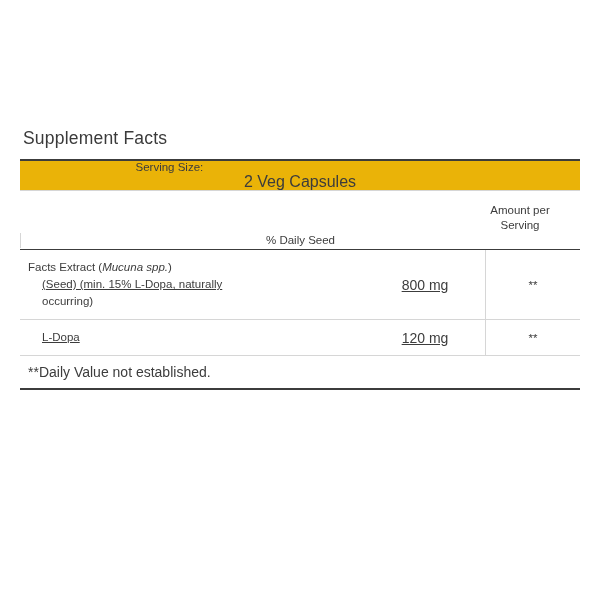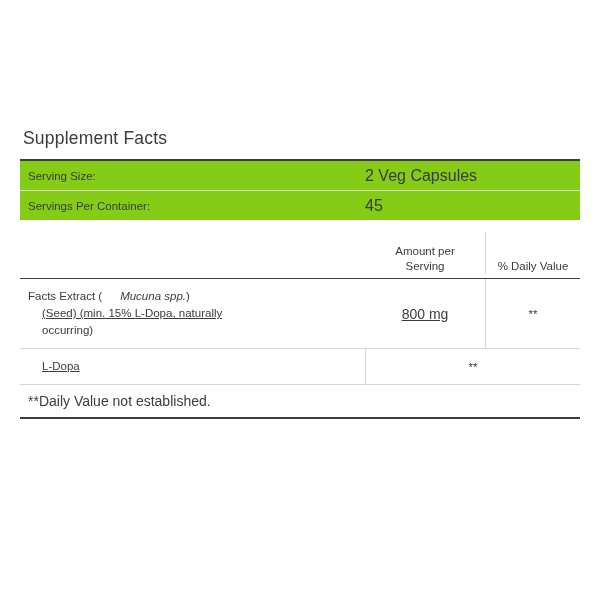--- a/index.html
+++ b/index.html
@@ -49,24 +49,25 @@
     background: #3c3c3c;
     width: 560px;
   }
   .rule-bottom {
     height: 2px;
     background: #3c3c3c;
     width: 560px;
     margin-top: 0;
   }
   .serving-row {
-    background: #84cc16;
+    background: #eab308;
     height: 29px;
     display: flex;
     align-items: center;
+    flex-direction: column;
   }
   .serving-row .lbl {
     width: 345px;
     padding-left: 8px;
     box-sizing: border-box;
     font-size: 11.5px;
     color: #3c3c3c;
   }
   .serving-row .val {
     font-size: 16px;
@@ -75,20 +76,21 @@
   .spacer-white {
     height: 12px;
     background: #ffffff;
   }
   .head-row {
     display: flex;
     align-items: flex-end;
     height: 46px;
     padding-bottom: 4px;
     box-sizing: border-box;
+    flex-direction: column;
   }
   .head-blank {
     width: 345px;
   }
   .head-amt {
     width: 120px;
     text-align: center;
     font-size: 11.5px;
     line-height: 15px;
     color: #3c3c3c;
@@ -133,21 +135,21 @@
     flex: 1;
     display: flex;
     align-items: center;
     justify-content: center;
     font-size: 11.5px;
     color: #3c3c3c;
     border-left: 1px solid #d6d6d6;
   }
   .indent-1 { display: block; padding-left: 14px; text-decoration: underline; }
   .indent-2 { display: block; padding-left: 14px; }
-  .ital { font-style: italic; margin-left: 18px; }
+  .ital { font-style: italic; }
   .footnote {
     font-size: 14px;
     color: #3c3c3c;
     padding: 8px 0 8px 8px;
   }
 </style>
 </head>
 <body>
 
 <div id="panel">
@@ -158,54 +160,51 @@
 
     <div class="rule-top"></div>
 
     <div class="serving-row">
       <div class="lbl">Serving Size:</div>
       <div class="val">2 Veg Capsules</div>
     </div>
 
     <div class="rule-thin"></div>
 
-    <div class="serving-row">
-      <div class="lbl">Servings Per Container:</div>
-      <div class="val">45</div>
-    </div>
 
     <div class="spacer-white"></div>
 
     <div class="head-row">
       <div class="head-blank"></div>
       <div class="head-amt">
         <div>Amount per</div>
         <div>Serving</div>
       </div>
-      <div class="head-dv">% Daily Value</div>
+      <div class="head-dv">% Daily Seed</div>
     </div>
 
     <div class="rule-mid"></div>
 
     <div class="ing-row">
       <div class="name">
         <span>Facts Extract (</span><span class="ital">Mucuna spp.</span><span>)</span>
         <span class="indent-1">(Seed) (min. 15% L-Dopa, naturally</span>
         <span class="indent-2">occurring)</span>
       </div>
       <div class="amt">800 mg</div>
       <div class="dv">**</div>
     </div>
 
     <div class="rule-thin"></div>
 
     <div class="ing-row">
       <div class="name">
         <span class="indent-1">L-Dopa</span>
       </div>
+      <div class="amt">120 mg</div>
       <div class="dv">**</div>
     </div>
 
     <div class="rule-thin"></div>
 
     <div class="footnote">**Daily Value not established.</div>
 
     <div class="rule-bottom"></div>
 
   </div>

